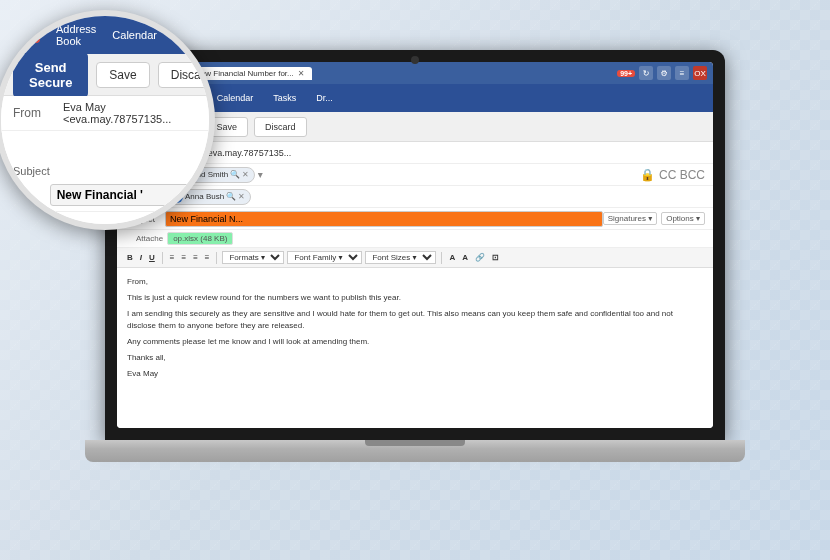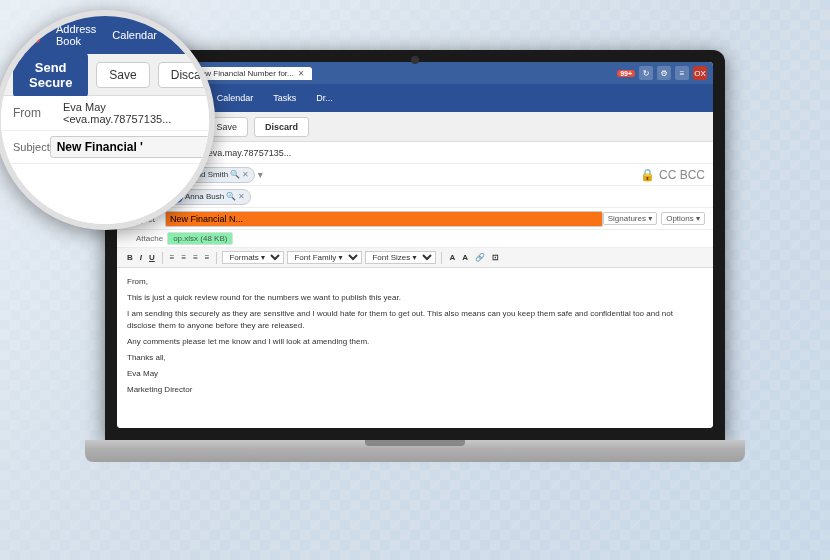--- a/index.html
+++ b/index.html
@@ -213,21 +213,20 @@
     }
 
     .btn-discard {
       background: white;
       color: #333;
       border: 1px solid #ccc;
       padding: 4px 10px;
       border-radius: 3px;
       font-size: 9px;
       cursor: pointer;
-      font-weight: bold;
     }
 
     
     .compose-form {
       flex: 1;
       display: flex;
       flex-direction: column;
       background: white;
       overflow: hidden;
     }
@@ -522,20 +521,21 @@
     }
 
     .mag-subject-input {
       background: #f5f5f5;
       border: 1px solid #ccc;
       border-radius: 3px;
       padding: 3px 6px;
       font-size: 12px;
       flex: 1;
       font-weight: bold;
+      margin-top: 48px;
     }
   </style>
 </head>
 <body>
 
 <div class="laptop-container" style="position:relative;">
 
   <div class="magnifier">
     <div class="magnifier-content">
       <div class="mag-nav">
@@ -673,21 +673,20 @@
             <span class="editor-btn">⊡</span>
           </div>
 
           <div class="email-body">
             <p>From,</p>
             <p>This is just a quick review round for the numbers we want to publish this year.</p>
             <p>I am sending this securely as they are sensitive and I would hate for them to get out. This also means can you keep them safe and confidential too and not disclose them to anyone before they are released.</p>
             <p>Any comments please let me know and I will look at amending them.</p>
             <p>Thanks all,</p>
             <p>Eva May</p>
-            <p>Marketing Director</p>
           </div>
 
         </div>
       </div>
     </div>
   </div>
 
   <div class="laptop-base"></div>
 </div>
 

